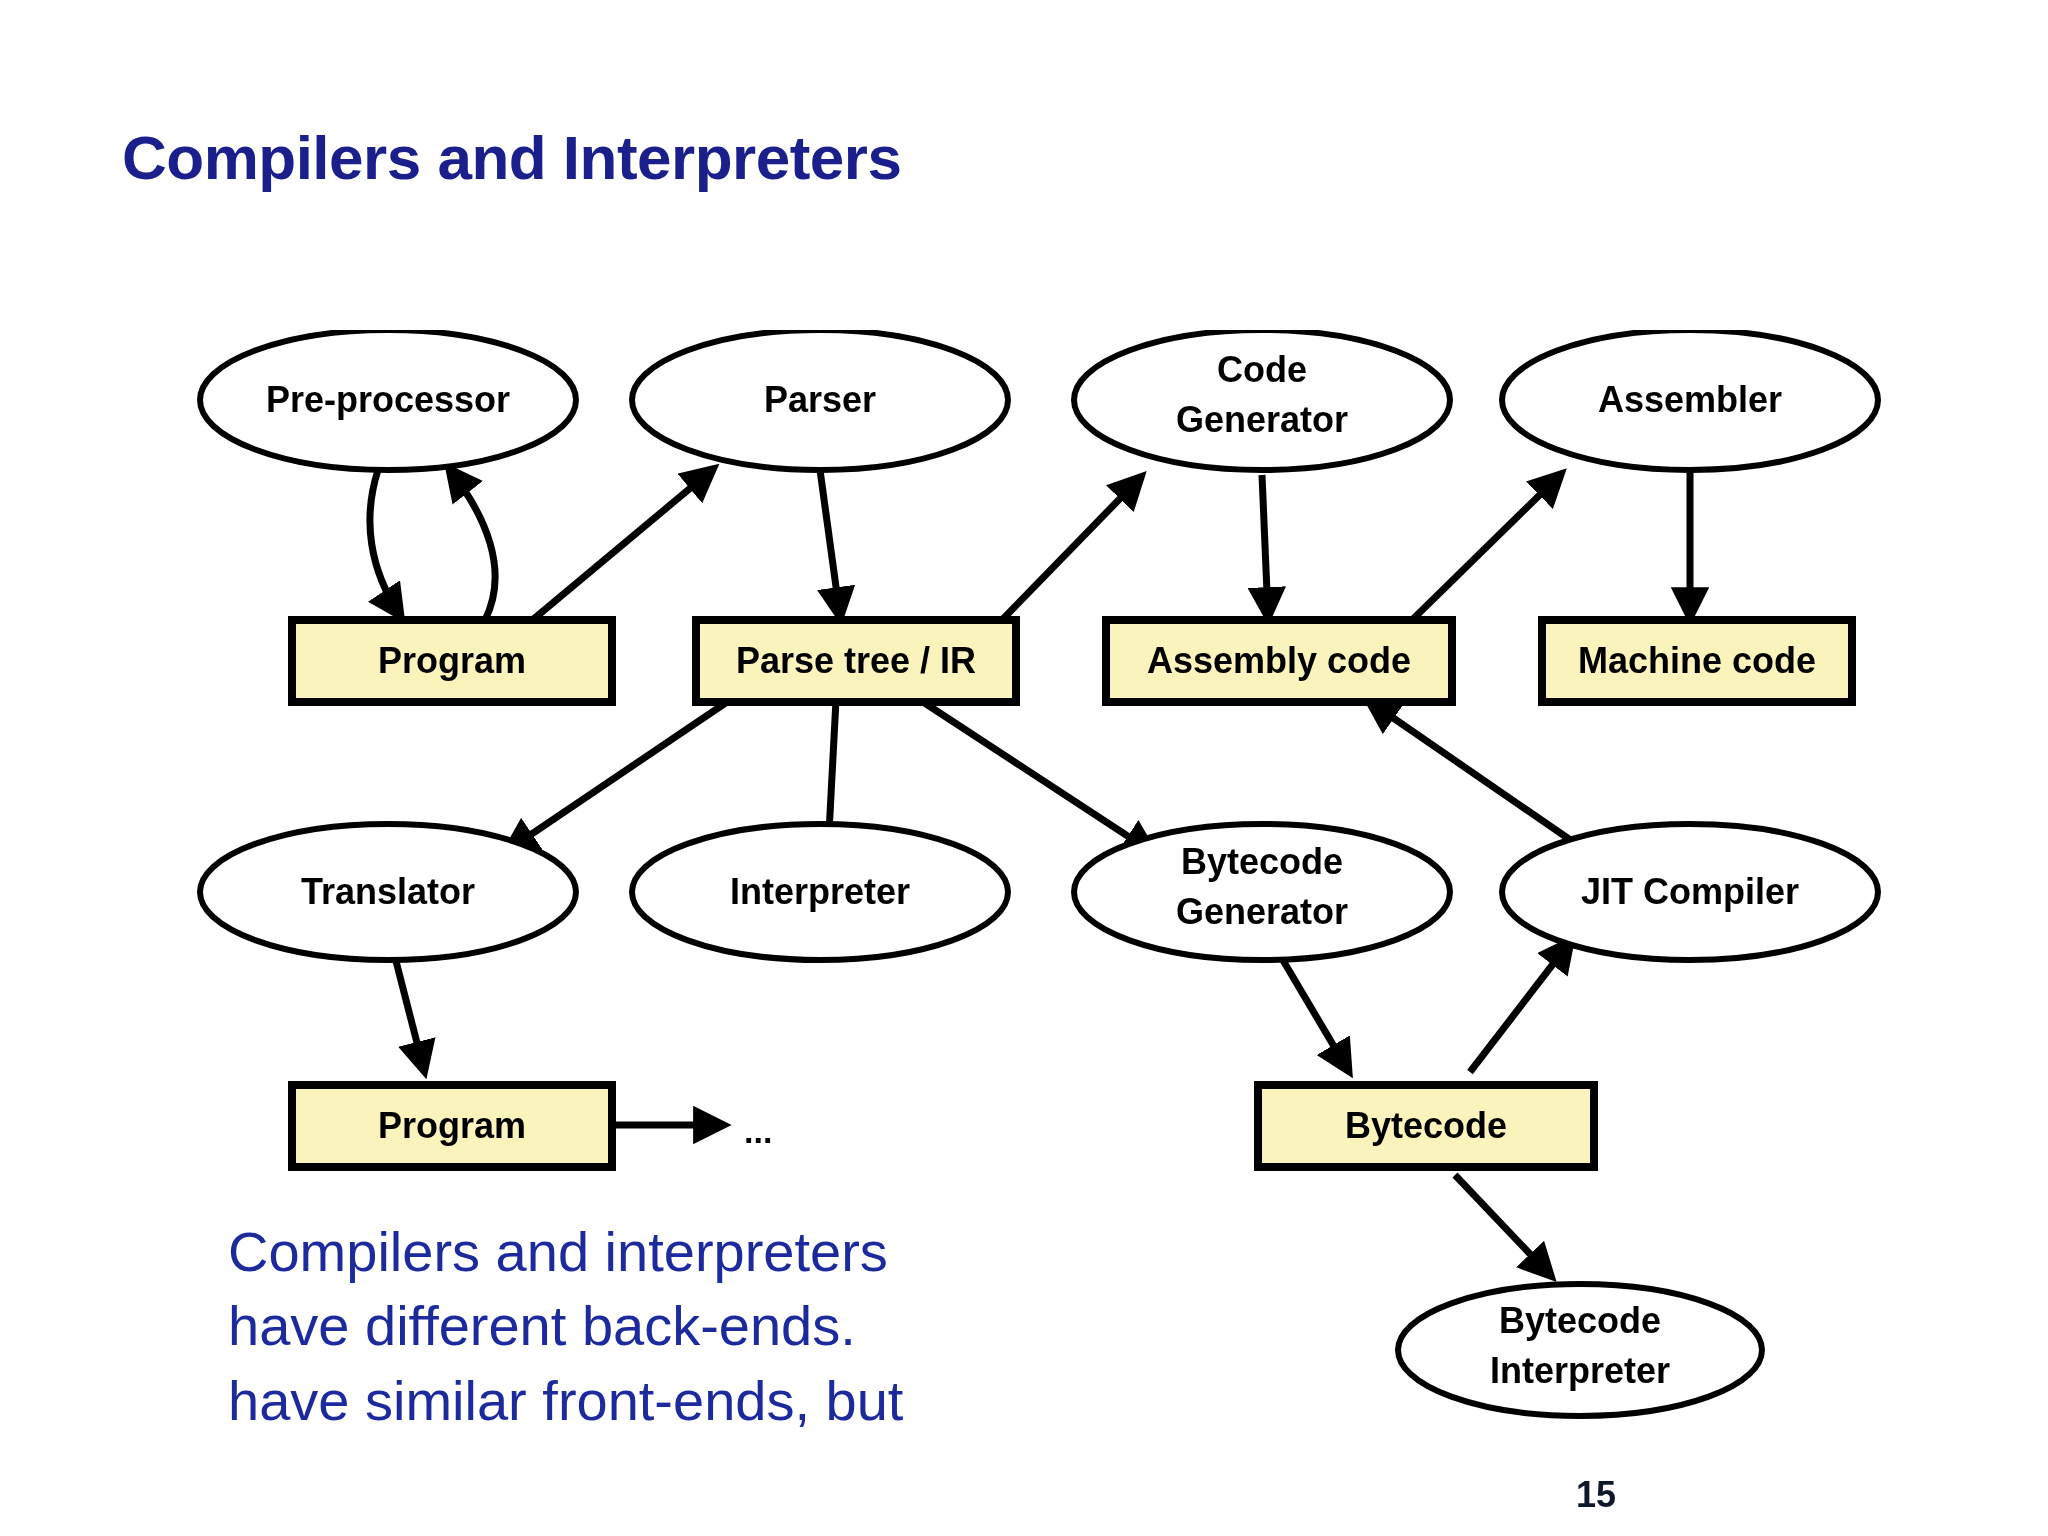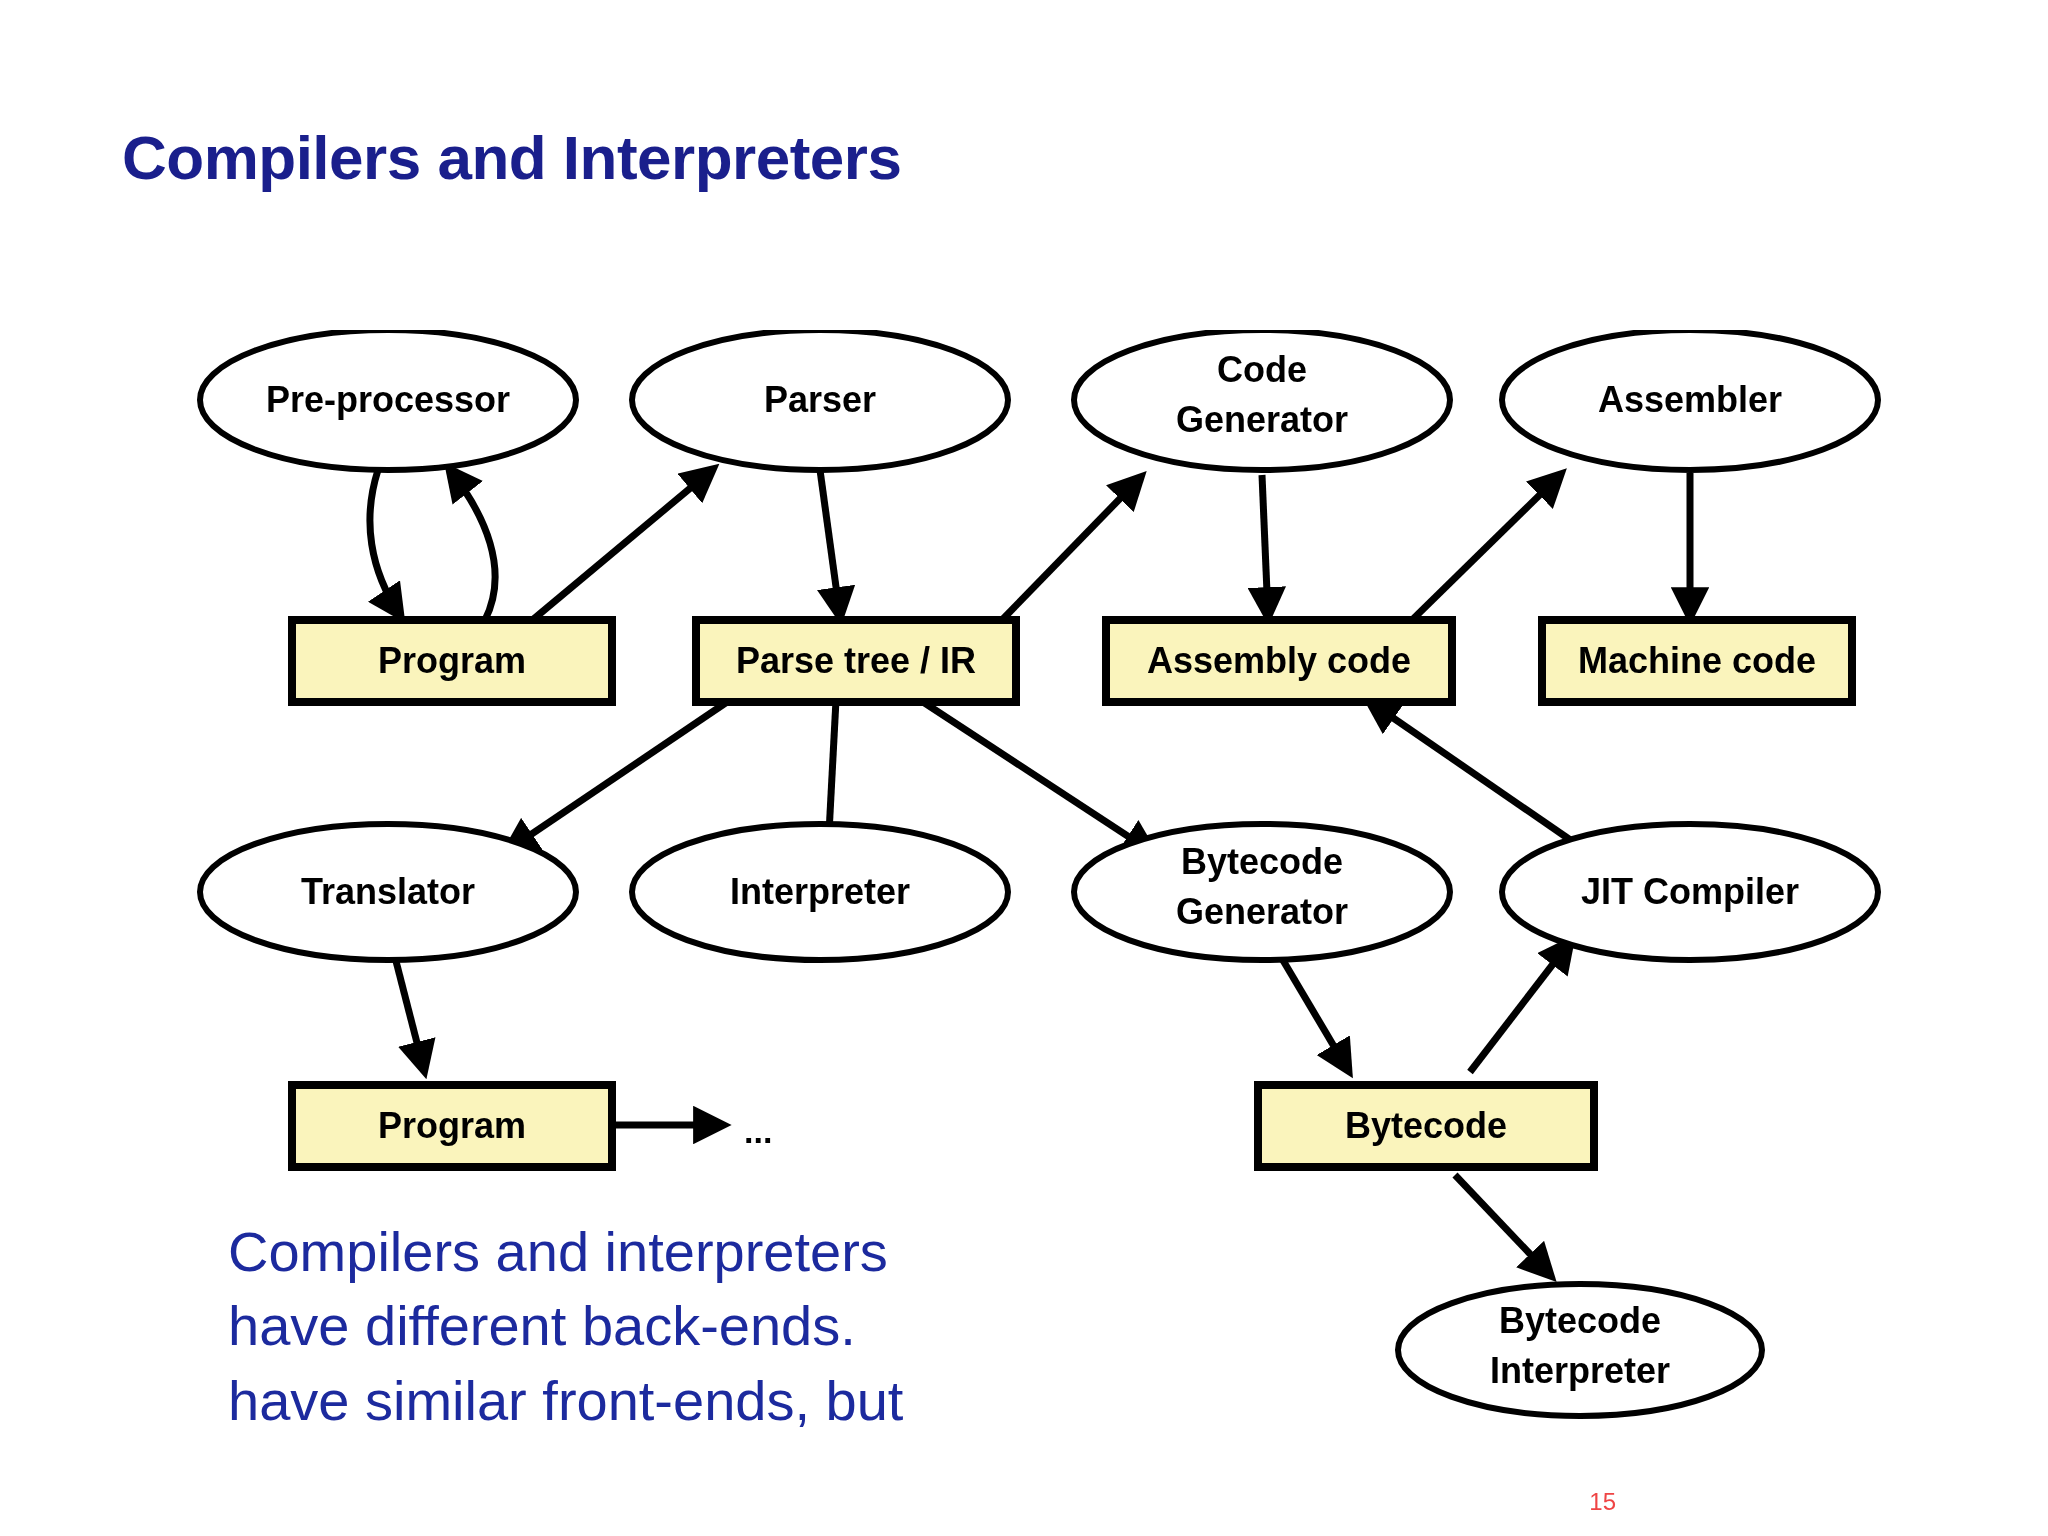--- a/index.html
+++ b/index.html
@@ -45,23 +45,23 @@
     width: 860px;
     font-size: 56px;
     line-height: 1.33;
     color: #1c2a9e;
     font-weight: normal;
   }
   #page-number {
     position: absolute;
     right: 28px;
     bottom: 20px;
-    font-size: 24px;
-    color: #ef4444;
-    font-weight: normal;
+    font-size: 36px;
+    color: #0f172a;
+    font-weight: bold;
   }
   .node-label {
     font-family: "Liberation Sans", sans-serif;
     font-weight: bold;
     font-size: 36px;
     fill: #000000;
     text-anchor: middle;
     dominant-baseline: middle;
   }
   .ellipse-shape {

